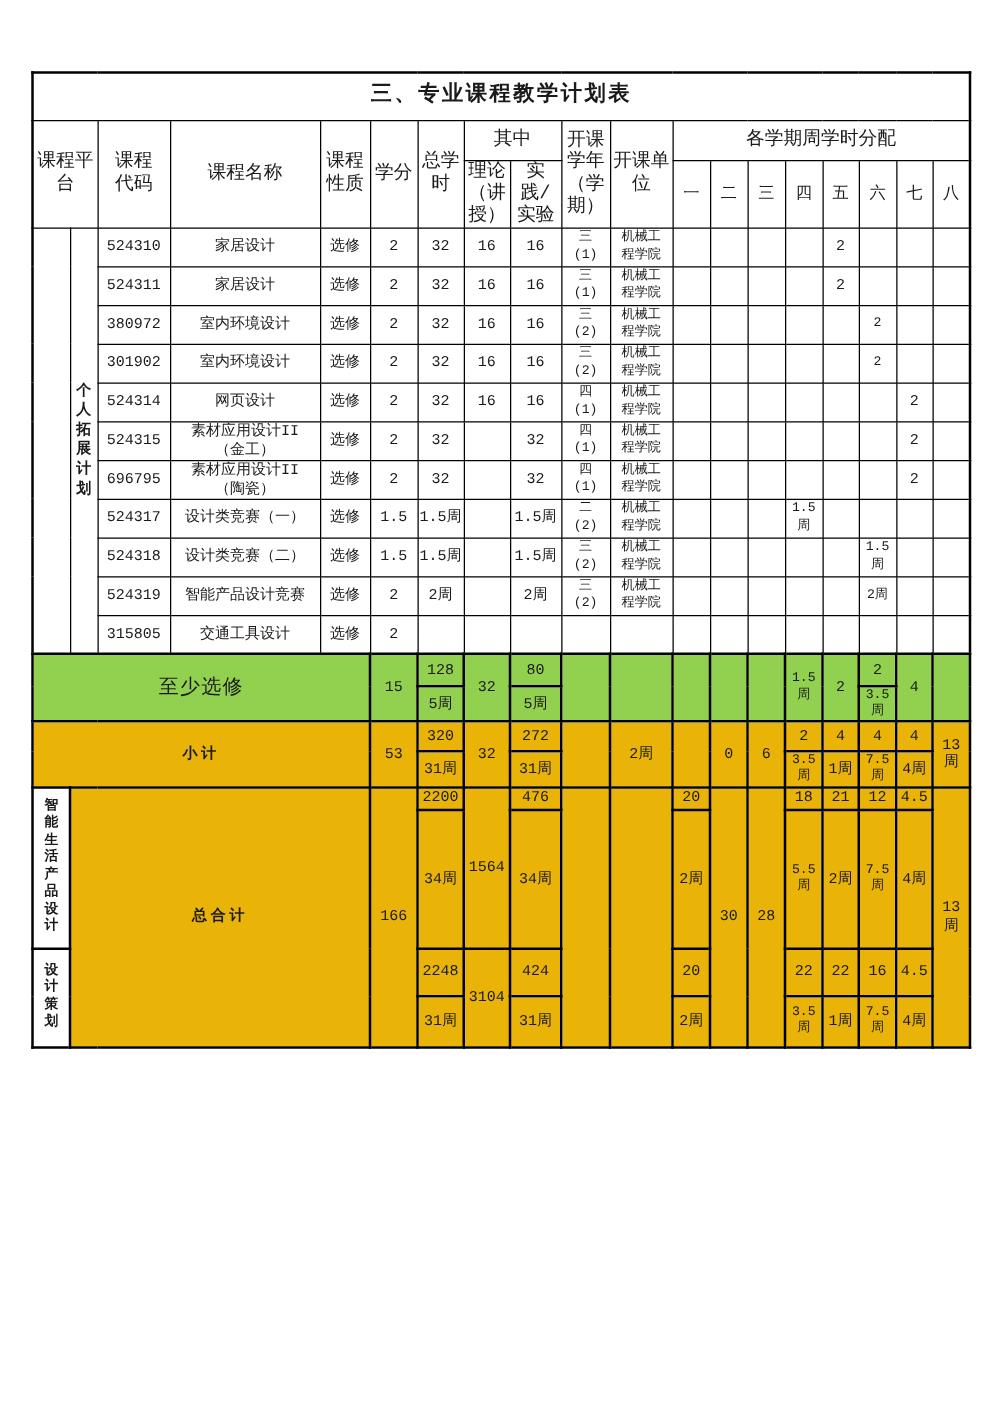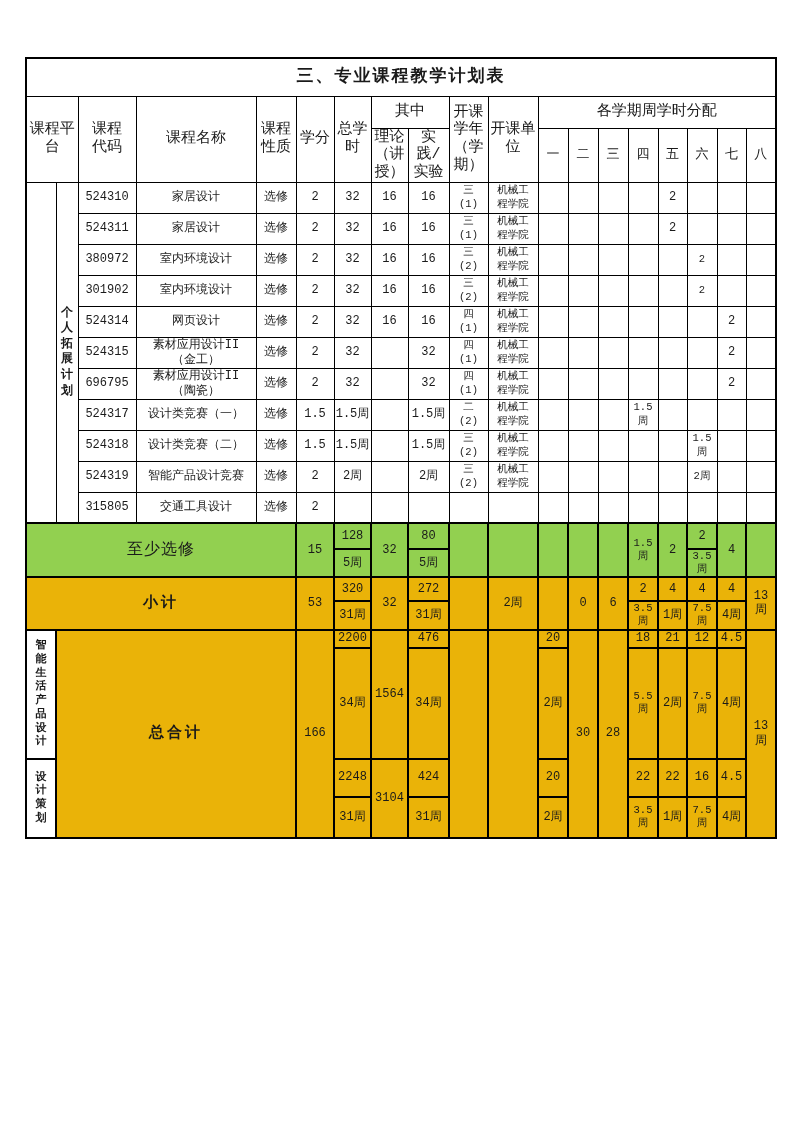--- a/index.html
+++ b/index.html
@@ -22,21 +22,21 @@
   .title-cell{font-size:17px;font-weight:bold;letter-spacing:2px;border-bottom:1px solid #000;}
   .hd{font-size:15px;}
   .sem-hd{font-size:13px;}
   .sm{font-size:10.5px;line-height:1.25;}
   .vlabel{font-weight:bold;font-size:12px;line-height:1.3;padding:0;}
   .vlabel2{font-weight:bold;font-size:11px;line-height:1.25;padding:0;}
   .g{background:#92d050;border:2px solid #000;}
   .y{background:#eab308;border:2px solid #000;}
   .wl{background:#ffffff;border:2px solid #000;}
   .lbl-min{font-size:16px;letter-spacing:1px;}
-  .lbl-big{font-size:15px;font-weight:bold;letter-spacing:3px;}
+  .lbl-big{font-size:12px;font-weight:bold;letter-spacing:3px;}
   
   .rt{height:38px}.rh1{height:32px}.rh2{height:51px}
   .crow{height:31px}
   .rga{height:26px}.rgb{height:26px}
   .rsa{height:24px}.rsb{height:25px}
   .rza{height:18px}.rzb{height:111px}.rzc{height:38px}.rzd{height:41px}
 </style>
 </head>
 <body>
 

